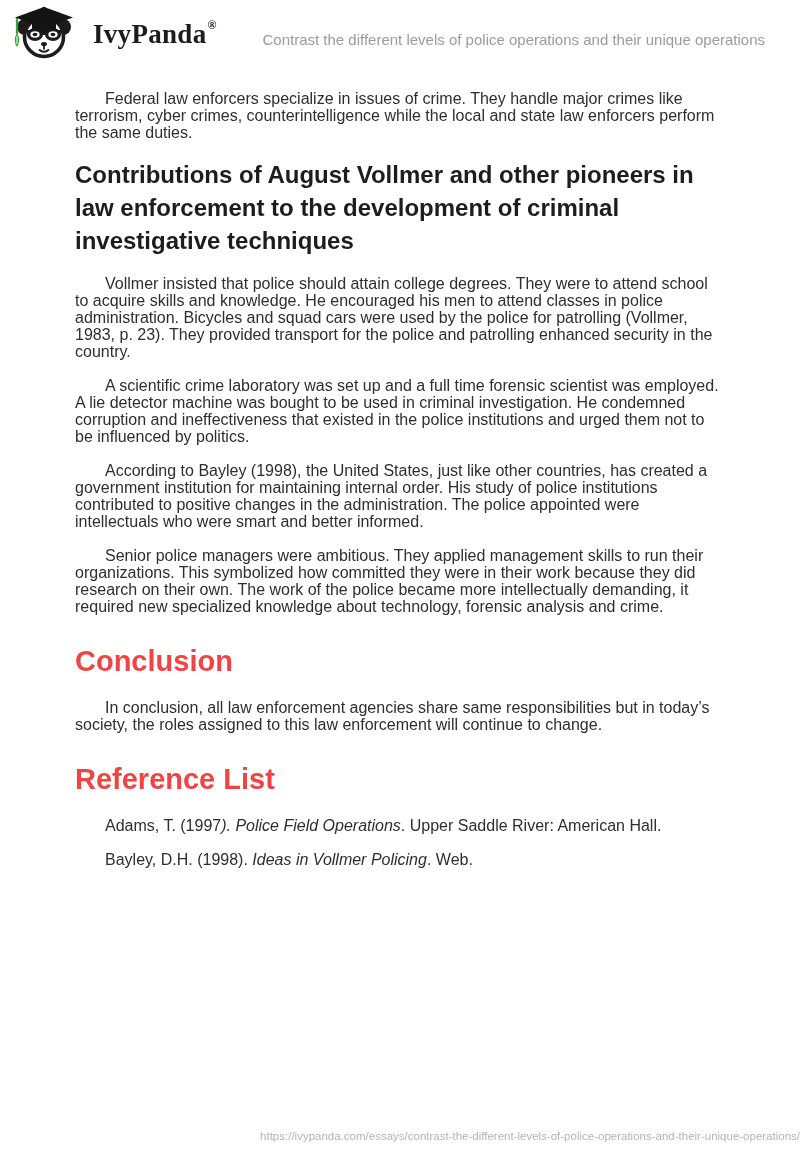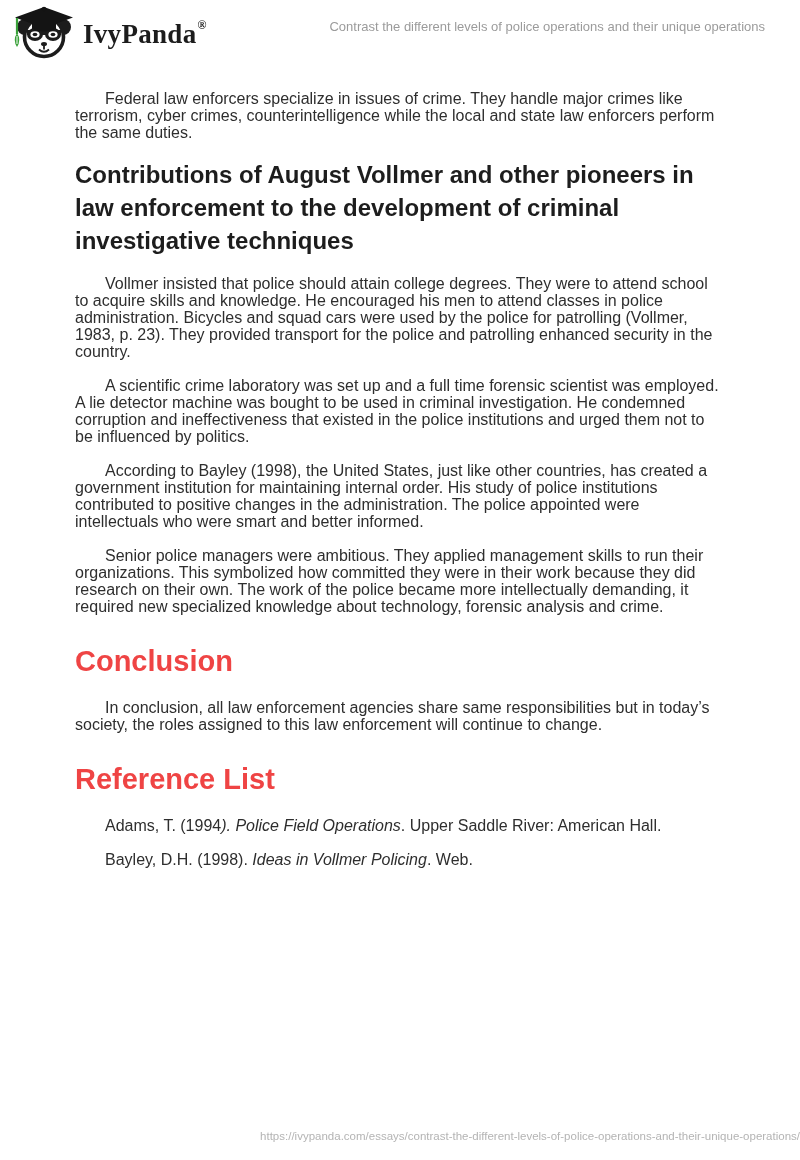--- a/index.html
+++ b/index.html
@@ -17,38 +17,38 @@
   .header {
     display: flex;
     justify-content: space-between;
     align-items: flex-start;
     padding: 6px 35px 0 8px;
     height: 62px;
   }
   .logo {
     display: flex;
     align-items: center;
-    gap: 9px;
+    gap: 19px;
   }
   .logo-text {
     font-family: "Liberation Serif", serif;
     font-weight: bold;
     font-size: 27px;
     color: #1c1c1c;
     letter-spacing: 0.3px;
     line-height: 1;
   }
   .logo-text sup {
     font-size: 12px;
     vertical-align: 14px;
     margin-left: 1px;
   }
   .doc-title {
-    margin-top: 13px;
-    font-size: 13px;
+    margin-top: 25px;
+    font-size: 15px;
     color: #9b9b9b;
   }
   
   .content {
     width: 650px;
     margin: 0 auto;
     padding-top: 11px;
   }
   .content p {
     font-size: 16px;
@@ -132,21 +132,21 @@
 
     <p>Vollmer insisted that police should attain college degrees. They were to attend school to acquire skills and knowledge. He encouraged his men to attend classes in police administration. Bicycles and squad cars were used by the police for patrolling (Vollmer, 1983, p. 23). They provided transport for the police and patrolling enhanced security in the country.</p>
     <p>A scientific crime laboratory was set up and a full time forensic scientist was employed. A lie detector machine was bought to be used in criminal investigation. He condemned corruption and ineffectiveness that existed in the police institutions and urged them not to be influenced by politics.</p>
     <p>According to Bayley (1998), the United States, just like other countries, has created a government institution for maintaining internal order. His study of police institutions contributed to positive changes in the administration. The police appointed were intellectuals who were smart and better informed.</p>
     <p>Senior police managers were ambitious. They applied management skills to run their organizations. This symbolized how committed they were in their work because they did research on their own. The work of the police became more intellectually demanding, it required new specialized knowledge about technology, forensic analysis and crime.</p>
 
     <h1>Conclusion</h1>
     <p>In conclusion, all law enforcement agencies share same responsibilities but in today’s society, the roles assigned to this law enforcement will continue to change.</p>
 
     <h1>Reference List</h1>
-    <p><span>Adams, T. (1994</span><em>). Police Field Operations</em><span>. Upper Saddle River: American Hall.</span></p>
+    <p><span>Adams, T. (1997</span><em>). Police Field Operations</em><span>. Upper Saddle River: American Hall.</span></p>
     <p><span>Bayley, D.H. (1998). </span><em>Ideas in Vollmer Policing</em><span>. Web.</span></p>
   </div>
 
   <div class="footer">
     <span class="footer-url">https://ivypanda.com/essays/contrast-the-different-levels-of-police-operations-and-their-unique-operations/</span>
   </div>
 
 </div>
 
 </body></html>

